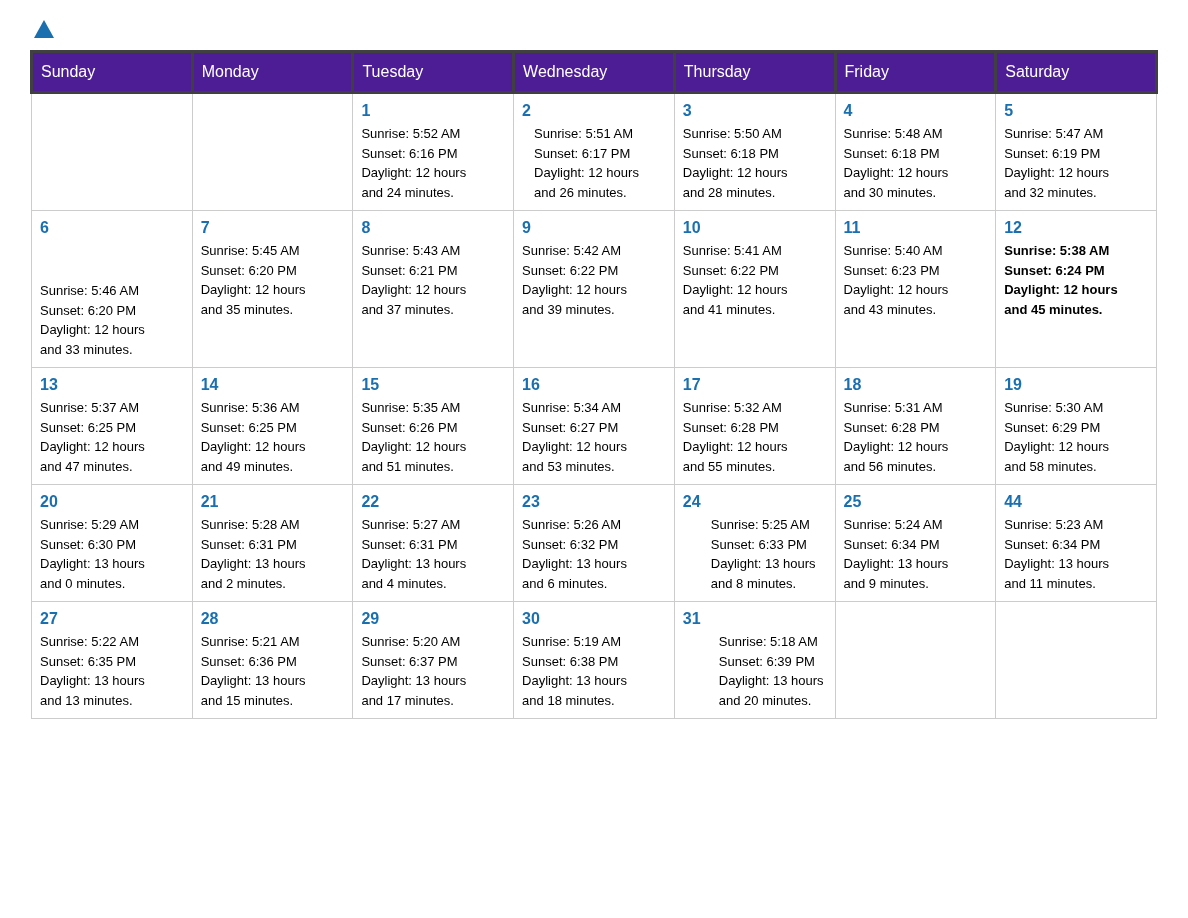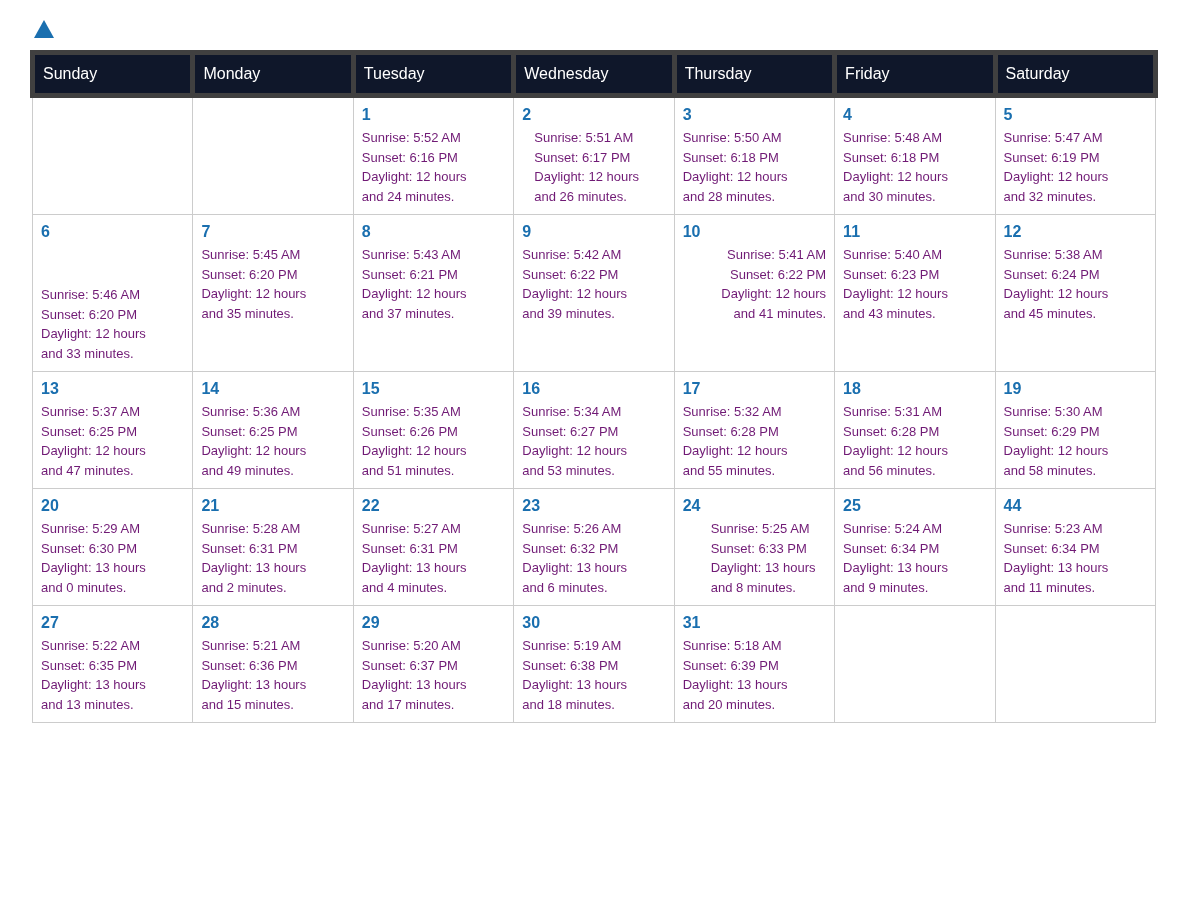--- a/index.html
+++ b/index.html
@@ -59,47 +59,47 @@
       color: #333;
       text-align: right;
       margin-bottom: 12px;
     }
     .calendar-table {
       width: 100%;
       border-collapse: collapse;
       border: 1px solid #aaa;
     }
     .calendar-table th {
-      background-color: #0f172a;
+      background-color: #4c1d95;
       color: #fff;
       padding: 10px 8px;
       font-size: 16px;
       font-weight: normal;
       text-align: left;
-      border: 5px solid #404040;
+      border: 3px solid #404040;
     }
     .calendar-table td {
       vertical-align: top;
       padding: 8px;
       border: 1px solid #ccc;
       width: calc(100% / 7);
       min-height: 90px;
       font-size: 13px;
       color: #333;
     }
     .day-number {
       font-size: 16px;
       color: #1a6faf;
       font-weight: bold;
       display: block;
       margin-bottom: 4px;
     }
     .day-info {
       font-size: 13px;
-      color: #701a75;
+      color: #000000;
       line-height: 1.5;
     }
     .empty-cell {
       background: #fff;
     }
     tr td {
       border-bottom: 2px solid #1a6faf;
     }
     tr:last-child td {
       border-bottom: 1px solid #ccc;
@@ -202,35 +202,35 @@
         </td>
         <td>
           <span class="day-number">9</span>
           <div class="day-info" style="white-space: pre-line;">Sunrise: 5:42 AM
 Sunset: 6:22 PM
 Daylight: 12 hours
 and 39 minutes.</div>
         </td>
         <td>
           <span class="day-number">10</span>
-          <div class="day-info" style="white-space: pre-line; text-align: right;">Sunrise: 5:41 AM
+          <div class="day-info" style="white-space: pre-line;">Sunrise: 5:41 AM
 Sunset: 6:22 PM
 Daylight: 12 hours
 and 41 minutes.</div>
         </td>
         <td>
           <span class="day-number">11</span>
           <div class="day-info" style="white-space: pre-line;">Sunrise: 5:40 AM
 Sunset: 6:23 PM
 Daylight: 12 hours
 and 43 minutes.</div>
         </td>
         <td>
           <span class="day-number">12</span>
-          <div class="day-info" style="white-space: pre-line;">Sunrise: 5:38 AM
+          <div class="day-info" style="white-space: pre-line; font-weight: bold;">Sunrise: 5:38 AM
 Sunset: 6:24 PM
 Daylight: 12 hours
 and 45 minutes.</div>
         </td>
       </tr>
       <tr>
         <td>
           <span class="day-number">13</span>
           <div class="day-info" style="white-space: pre-line;">Sunrise: 5:37 AM
 Sunset: 6:25 PM
@@ -355,21 +355,21 @@
         </td>
         <td>
           <span class="day-number">30</span>
           <div class="day-info" style="white-space: pre-line;">Sunrise: 5:19 AM
 Sunset: 6:38 PM
 Daylight: 13 hours
 and 18 minutes.</div>
         </td>
         <td>
           <span class="day-number">31</span>
-          <div class="day-info" style="white-space: pre-line;">Sunrise: 5:18 AM
+          <div class="day-info" style="white-space: pre-line; margin-left: 36px;">Sunrise: 5:18 AM
 Sunset: 6:39 PM
 Daylight: 13 hours
 and 20 minutes.</div>
         </td>
         <td class="empty-cell"></td>
         <td class="empty-cell"></td>
       </tr>
     </tbody>
 </table>
 

